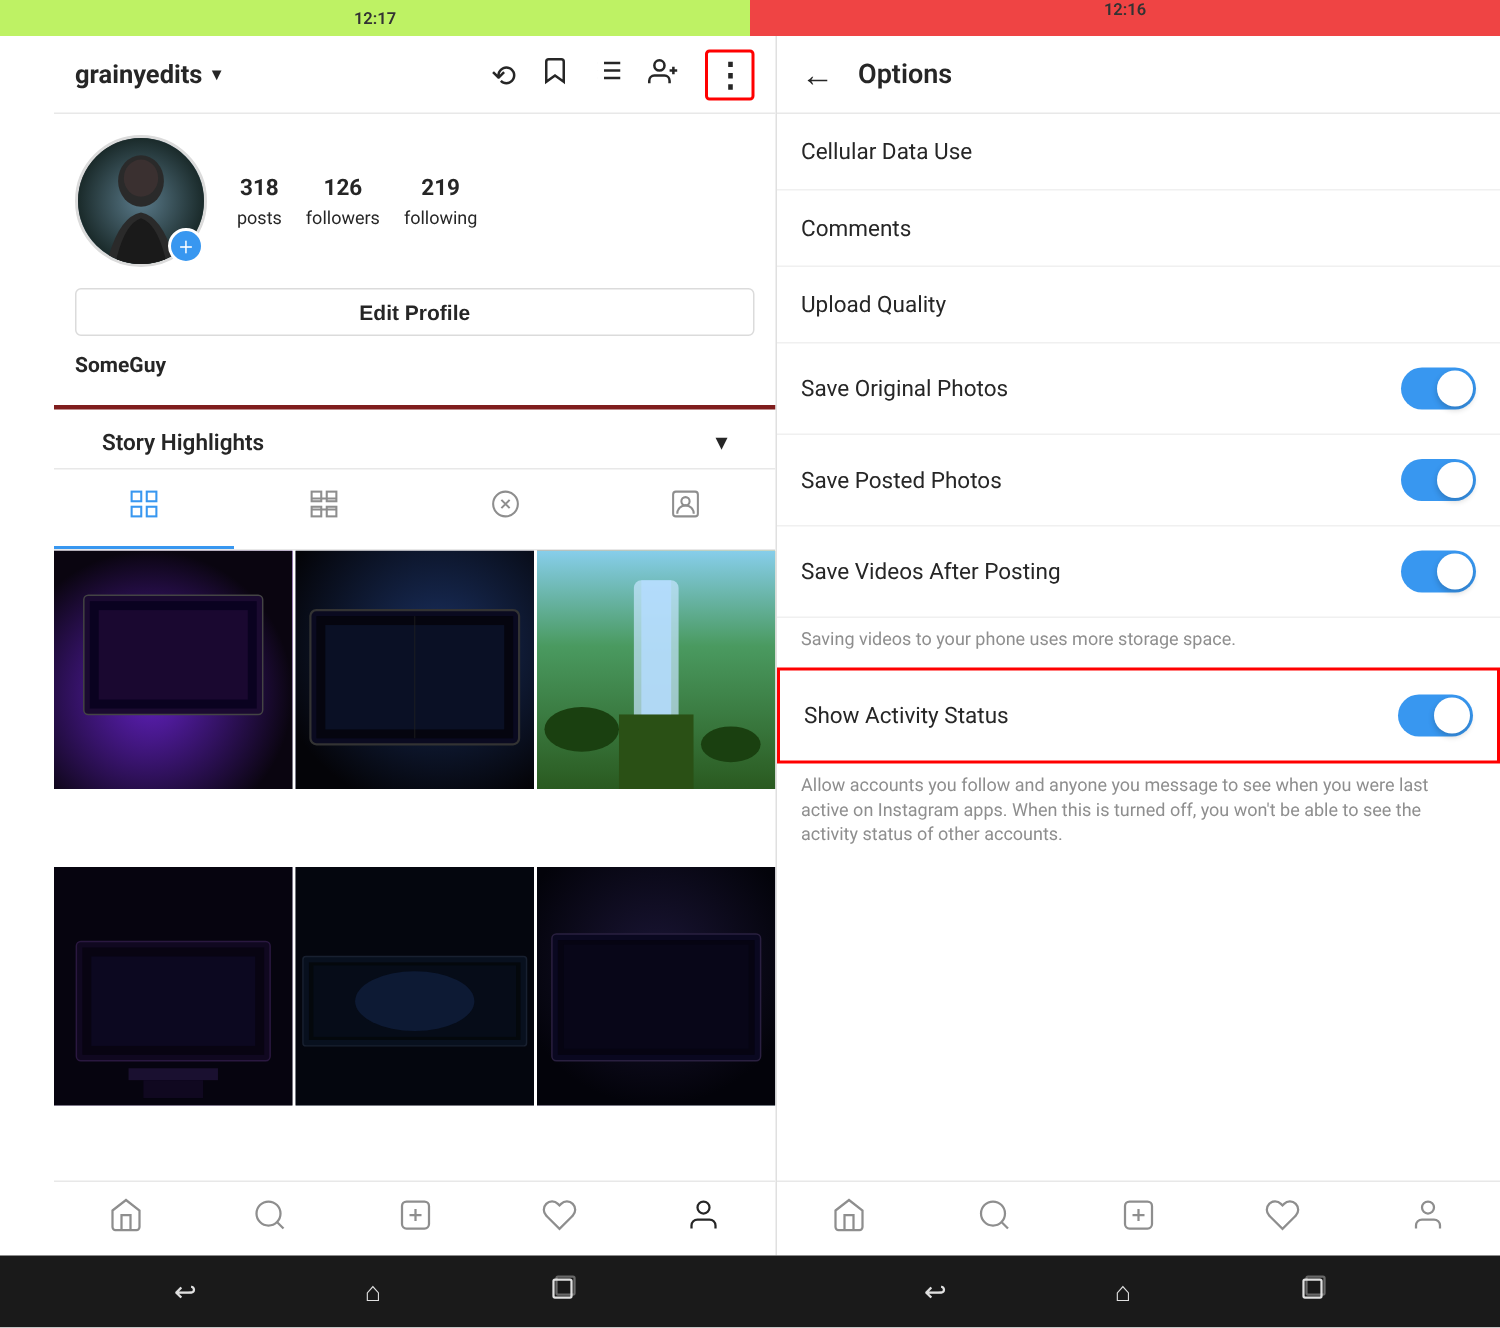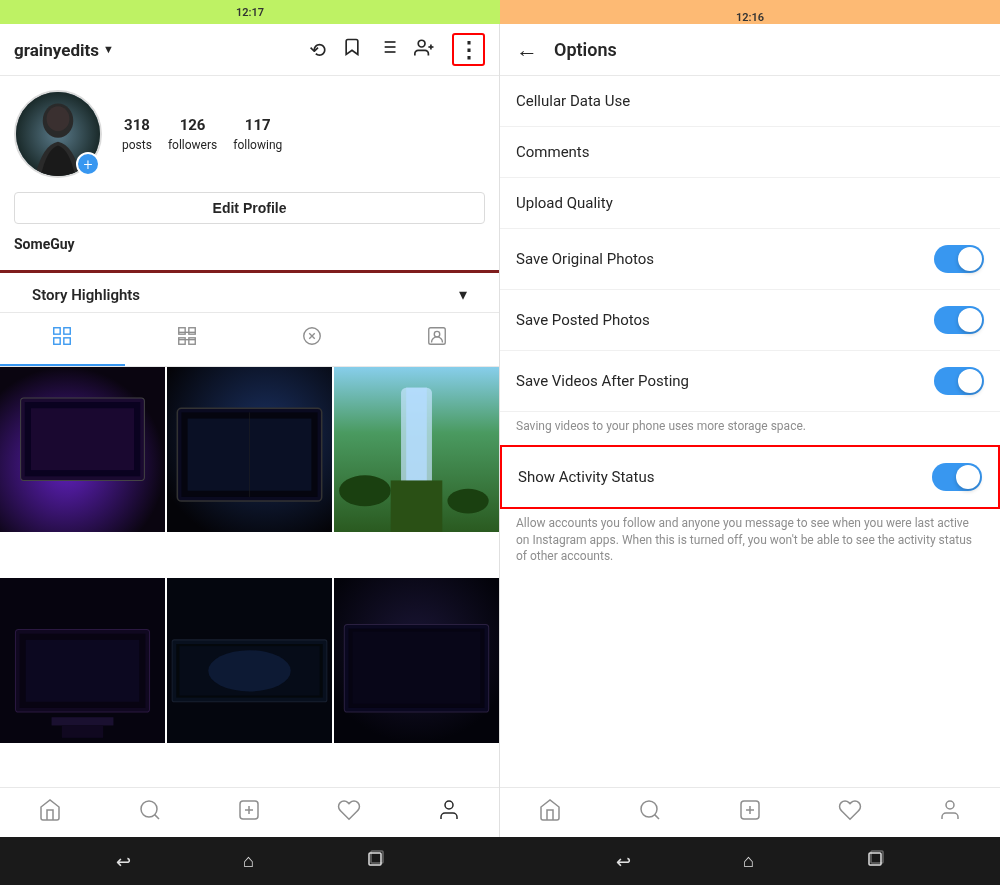--- a/index.html
+++ b/index.html
@@ -24,34 +24,35 @@
       background: #bef264;
       display: flex;
       align-items: center;
       justify-content: center;
       font-size: 11px;
       font-weight: 600;
       color: #333;
     }
     .status-bar-right {
       width: 500px;
-      background: #fdba74;
-      display: flex;
-      align-items: flex-end;
+      background: #ef4444;
+      display: flex;
+      align-items: flex-start;
       justify-content: center;
       font-size: 11px;
       font-weight: 600;
       color: #333;
     }
 
     
     .main-area {
       display: flex;
       flex: 1;
       overflow: hidden;
+      margin-left: 36px;
     }
 
     
     .left-panel {
       width: 500px;
       background: #fff;
       border-right: 1px solid #e0e0e0;
       display: flex;
       flex-direction: column;
       overflow: hidden;
@@ -442,21 +443,21 @@
         <div class="stats-container">
           <div class="stat-item">
             <span class="stat-number">318</span>
             <span class="stat-label">posts</span>
           </div>
           <div class="stat-item">
             <span class="stat-number">126</span>
             <span class="stat-label">followers</span>
           </div>
           <div class="stat-item">
-            <span class="stat-number">117</span>
+            <span class="stat-number">219</span>
             <span class="stat-label">following</span>
           </div>
         </div>
       </div>
       <button class="edit-profile-btn">Edit Profile</button>
       <div class="profile-name">SomeGuy</div>
     </div>
 
     <div class="story-highlights">
       <div class="story-highlights-header">

